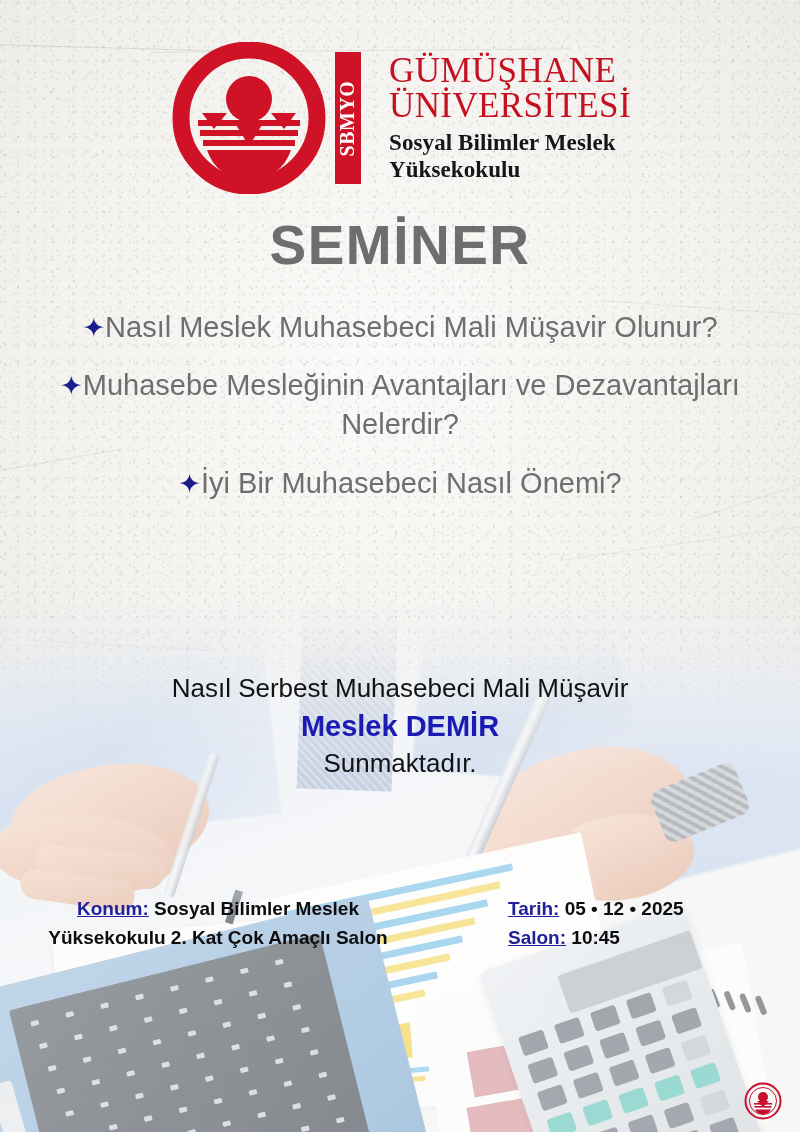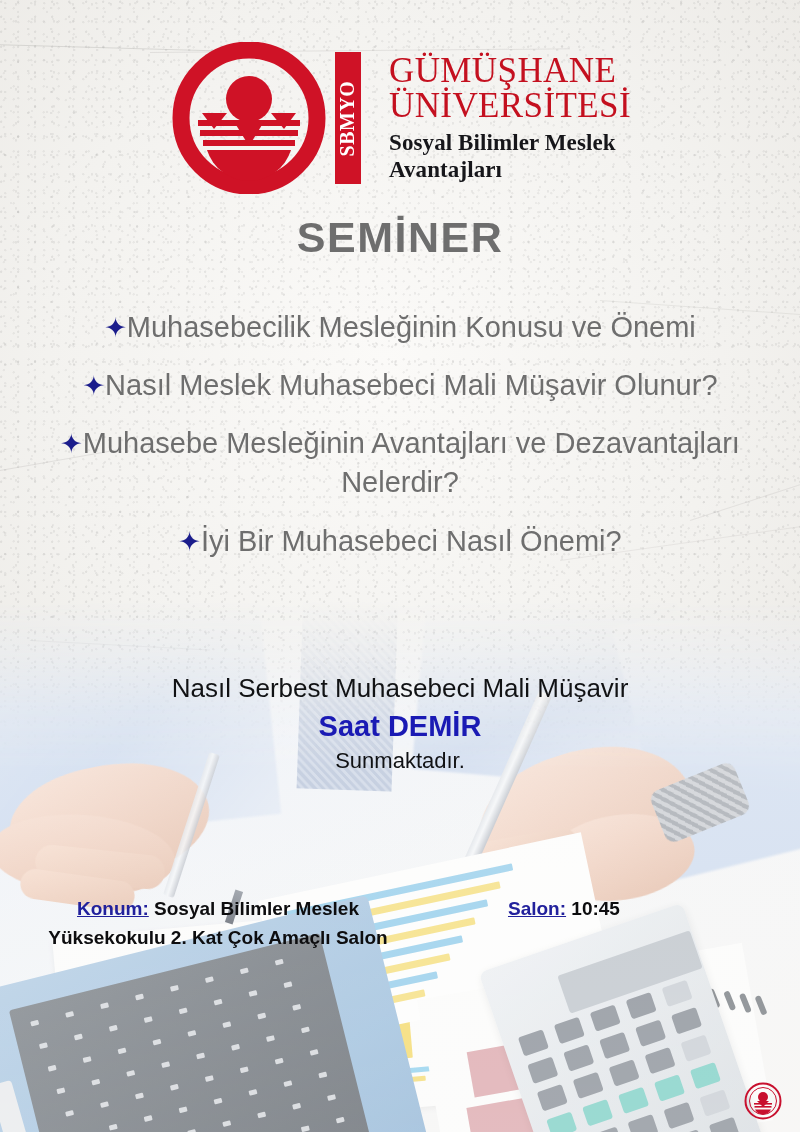--- a/index.html
+++ b/index.html
@@ -146,37 +146,37 @@
   }
   .uni-l3, .uni-l4 {
     font-family: "Liberation Serif", serif; color: #16161a; font-weight: bold;
     font-size: 23px; line-height: 1.18; letter-spacing: .1px;
   }
   .uni-l3 { margin-top: 5px; }
 
   
   .seminer {
     position: absolute; left: 0; top: 213px; width: 800px; text-align: center;
-    font-size: 43px; font-weight: bold; color: #6e6e6e; letter-spacing: 1.5px;
+    font-size: 55px; font-weight: bold; color: #6e6e6e; letter-spacing: 1.5px;
   }
 
   
   .topics { position: absolute; left: 0; top: 308px; width: 800px; text-align: center; }
   .topic {
     color: #6e6e6e; font-size: 29px; line-height: 1.33; margin-bottom: 19px;
     padding: 0 16px;
   }
   .topic .bul { color: #1b1d8c; font-size: 27px; }
   .topic.two-line { margin-bottom: 21px; }
 
   
   .speaker { position: absolute; left: 0; top: 672px; width: 800px; text-align: center; }
   .speaker .l1 { font-size: 26px; color: #111214; line-height: 1.3; }
   .speaker .l2 { font-size: 29px; color: #1a1ab4; font-weight: bold; line-height: 1.42; }
-  .speaker .l3 { font-size: 22px; color: #111214; line-height: 1.3; }
+  .speaker .l3 { font-size: 26px; color: #111214; line-height: 1.3; }
 
   
   .details-left { position: absolute; left: 48px; top: 895px; width: 340px; text-align: center; }
   .details-right { position: absolute; left: 508px; top: 895px; width: 280px; text-align: left; }
   .dline { font-size: 19px; font-weight: bold; color: #0d0d0f; line-height: 1.52; }
   .dlabel { color: #22219c; text-decoration: underline; }
 
   
   .seal { position: absolute; right: 18px; bottom: 12px; width: 38px; height: 38px; }
 </style>
@@ -375,55 +375,56 @@
     </div>
 
     <div class="sbmyo-bar">
       <span>SBMYO</span>
     </div>
 
     <div class="uni-block">
       <div class="uni-l1">GÜMÜŞHANE</div>
       <div class="uni-l2">ÜNİVERSİTESİ</div>
       <div class="uni-l3">Sosyal Bilimler Meslek</div>
-      <div class="uni-l4">Avantajları</div>
+      <div class="uni-l4">Yüksekokulu</div>
     </div>
   </div>
 
   <div class="seminer">SEMİNER</div>
 
   <div class="topics">
     <div class="topic">
-      <span class="bul">✦</span><span>Muhasebecilik Mesleğinin Konusu ve Önemi</span>
-    </div>
-    <div class="topic">
       <span class="bul">✦</span><span>Nasıl Meslek Muhasebeci Mali Müşavir Olunur?</span>
     </div>
     <div class="topic two-line">
       <span class="bul">✦</span><span>Muhasebe Mesleğinin Avantajları ve Dezavantajları Nelerdir?</span>
     </div>
     <div class="topic">
       <span class="bul">✦</span><span>İyi Bir Muhasebeci Nasıl Önemi?</span>
     </div>
   </div>
 
   <div class="speaker">
     <div class="l1">Nasıl Serbest Muhasebeci Mali Müşavir</div>
-    <div class="l2">Saat DEMİR</div>
+    <div class="l2">Meslek DEMİR</div>
     <div class="l3">Sunmaktadır.</div>
   </div>
 
   <div class="details-left">
     <div class="dline">
       <span class="dlabel">Konum:</span>
       <span>Sosyal Bilimler Meslek Yüksekokulu 2. Kat Çok Amaçlı Salon</span>
     </div>
   </div>
 
   <div class="details-right">
+    <div class="dline">
+      <span class="dlabel">Tarih:</span>
+      <span>05 • 12 • 2025</span>
+    </div>
     <div class="dline">
       <span class="dlabel">Salon:</span>
       <span>10:45</span>
     </div>
   </div>
 
   <div class="seal">
     <svg viewBox="0 0 38 38" width="38" height="38" aria-hidden="true">
       <circle cx="19" cy="19" r="17.5" fill="none" stroke="#c8102e" stroke-width="2"></circle>
       <circle cx="19" cy="19" r="13.5" fill="none" stroke="#c8102e" stroke-width="1"></circle>

